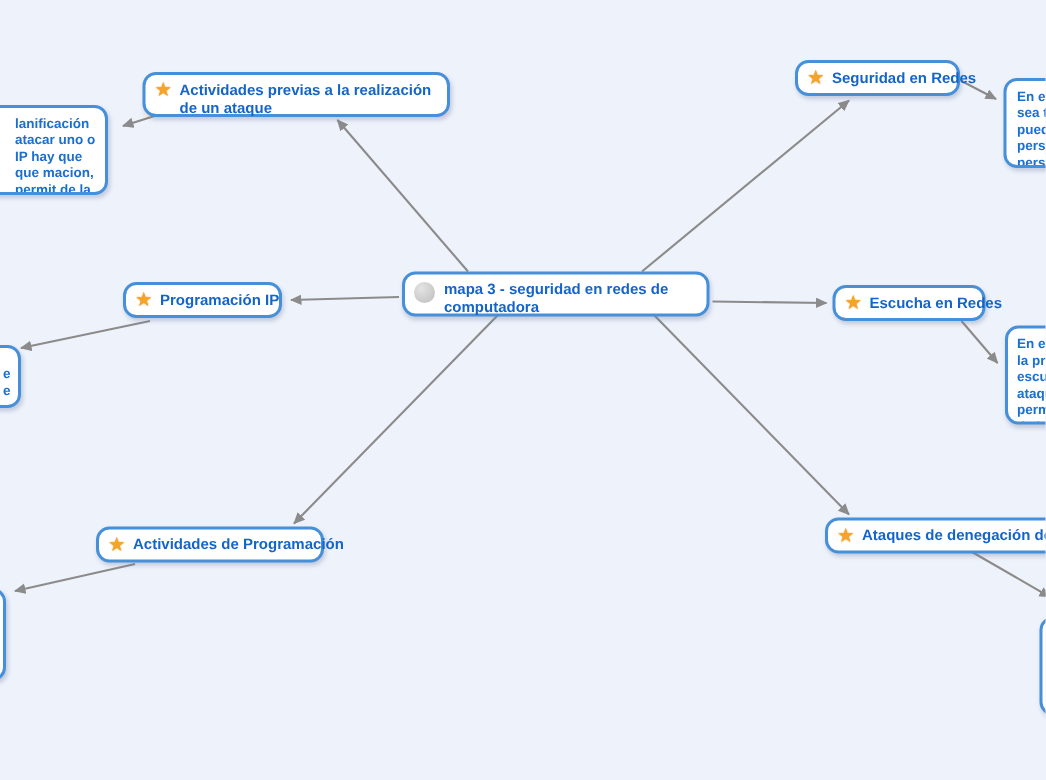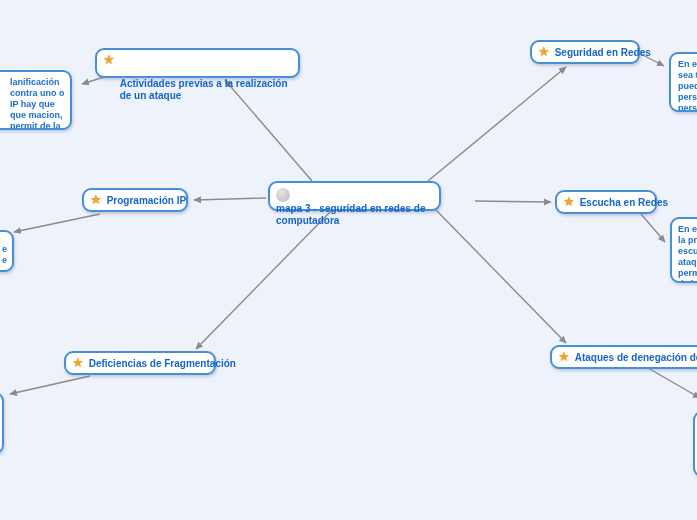--- a/index.html
+++ b/index.html
@@ -30,24 +30,24 @@
     font-size:13px;line-height:12px;color:#f5a329;
     margin-right:5px;flex:0 0 auto;
     text-shadow:0 0 1px #d98a14;
   }
   .central-icon{
     width:14px;height:14px;border-radius:50%;
     background:radial-gradient(circle at 35% 30%, #e2e2e2, #b9b9b9);
     margin-right:6px;margin-top:1px;flex:0 0 auto;opacity:.95;
   }
 
-  .node-central{left:268px;top:181px;width:173px;height:30px;flex-direction:column;}
+  .node-central{left:268px;top:181px;width:205px;height:30px;}
   .node-central .node-label{width:160px;}
   .node-actividades{left:95px;top:48px;width:205px;height:30px;}
-  .node-actividades .node-label{width:178px;margin-top:23px;}
+  .node-actividades .node-label{width:178px;}
   .node-seguridad{left:530px;top:40px;width:110px;height:24px;}
   .node-fragmentacion{left:82px;top:188px;width:106px;height:24px;}
   .node-escucha{left:555px;top:190px;width:102px;height:24px;}
   .node-deficiencias{left:64px;top:351px;width:152px;height:24px;}
   .node-ataques{left:550px;top:345px;width:170px;height:24px;}
   .node-seguridad .node-label,.node-fragmentacion .node-label,
   .node-escucha .node-label,.node-deficiencias .node-label,
   .node-ataques .node-label{white-space:nowrap;}
 
   .note{
@@ -118,32 +118,32 @@
     <span class="node-label">Programación IP</span>
   </div>
 
   <div class="node node-escucha">
     <span class="star">★</span>
     <span class="node-label">Escucha en Redes</span>
   </div>
 
   <div class="node node-deficiencias">
     <span class="star">★</span>
-    <span class="node-label">Deficiencias de Fragmentación</span>
+    <span class="node-label">Actividades de Programación</span>
   </div>
 
   <div class="node node-ataques">
     <span class="star">★</span>
     <span class="node-label">Ataques de denegación de servicio</span>
   </div>
 
   <div class="note note-actividades">
     <div class="note-lines">
         <div class="note-line">lanificación</div>
-        <div class="note-line">contra uno o</div>
+        <div class="note-line">atacar uno o</div>
         <div class="note-line">IP hay que</div>
         <div class="note-line">que macion,</div>
         <div class="note-line">permit de la</div>
       </div>
   </div>
 
   <div class="note note-seguridad">
     <div class="note-lines">
         <div class="note-line">En es</div>
         <div class="note-line">sea t</div>

